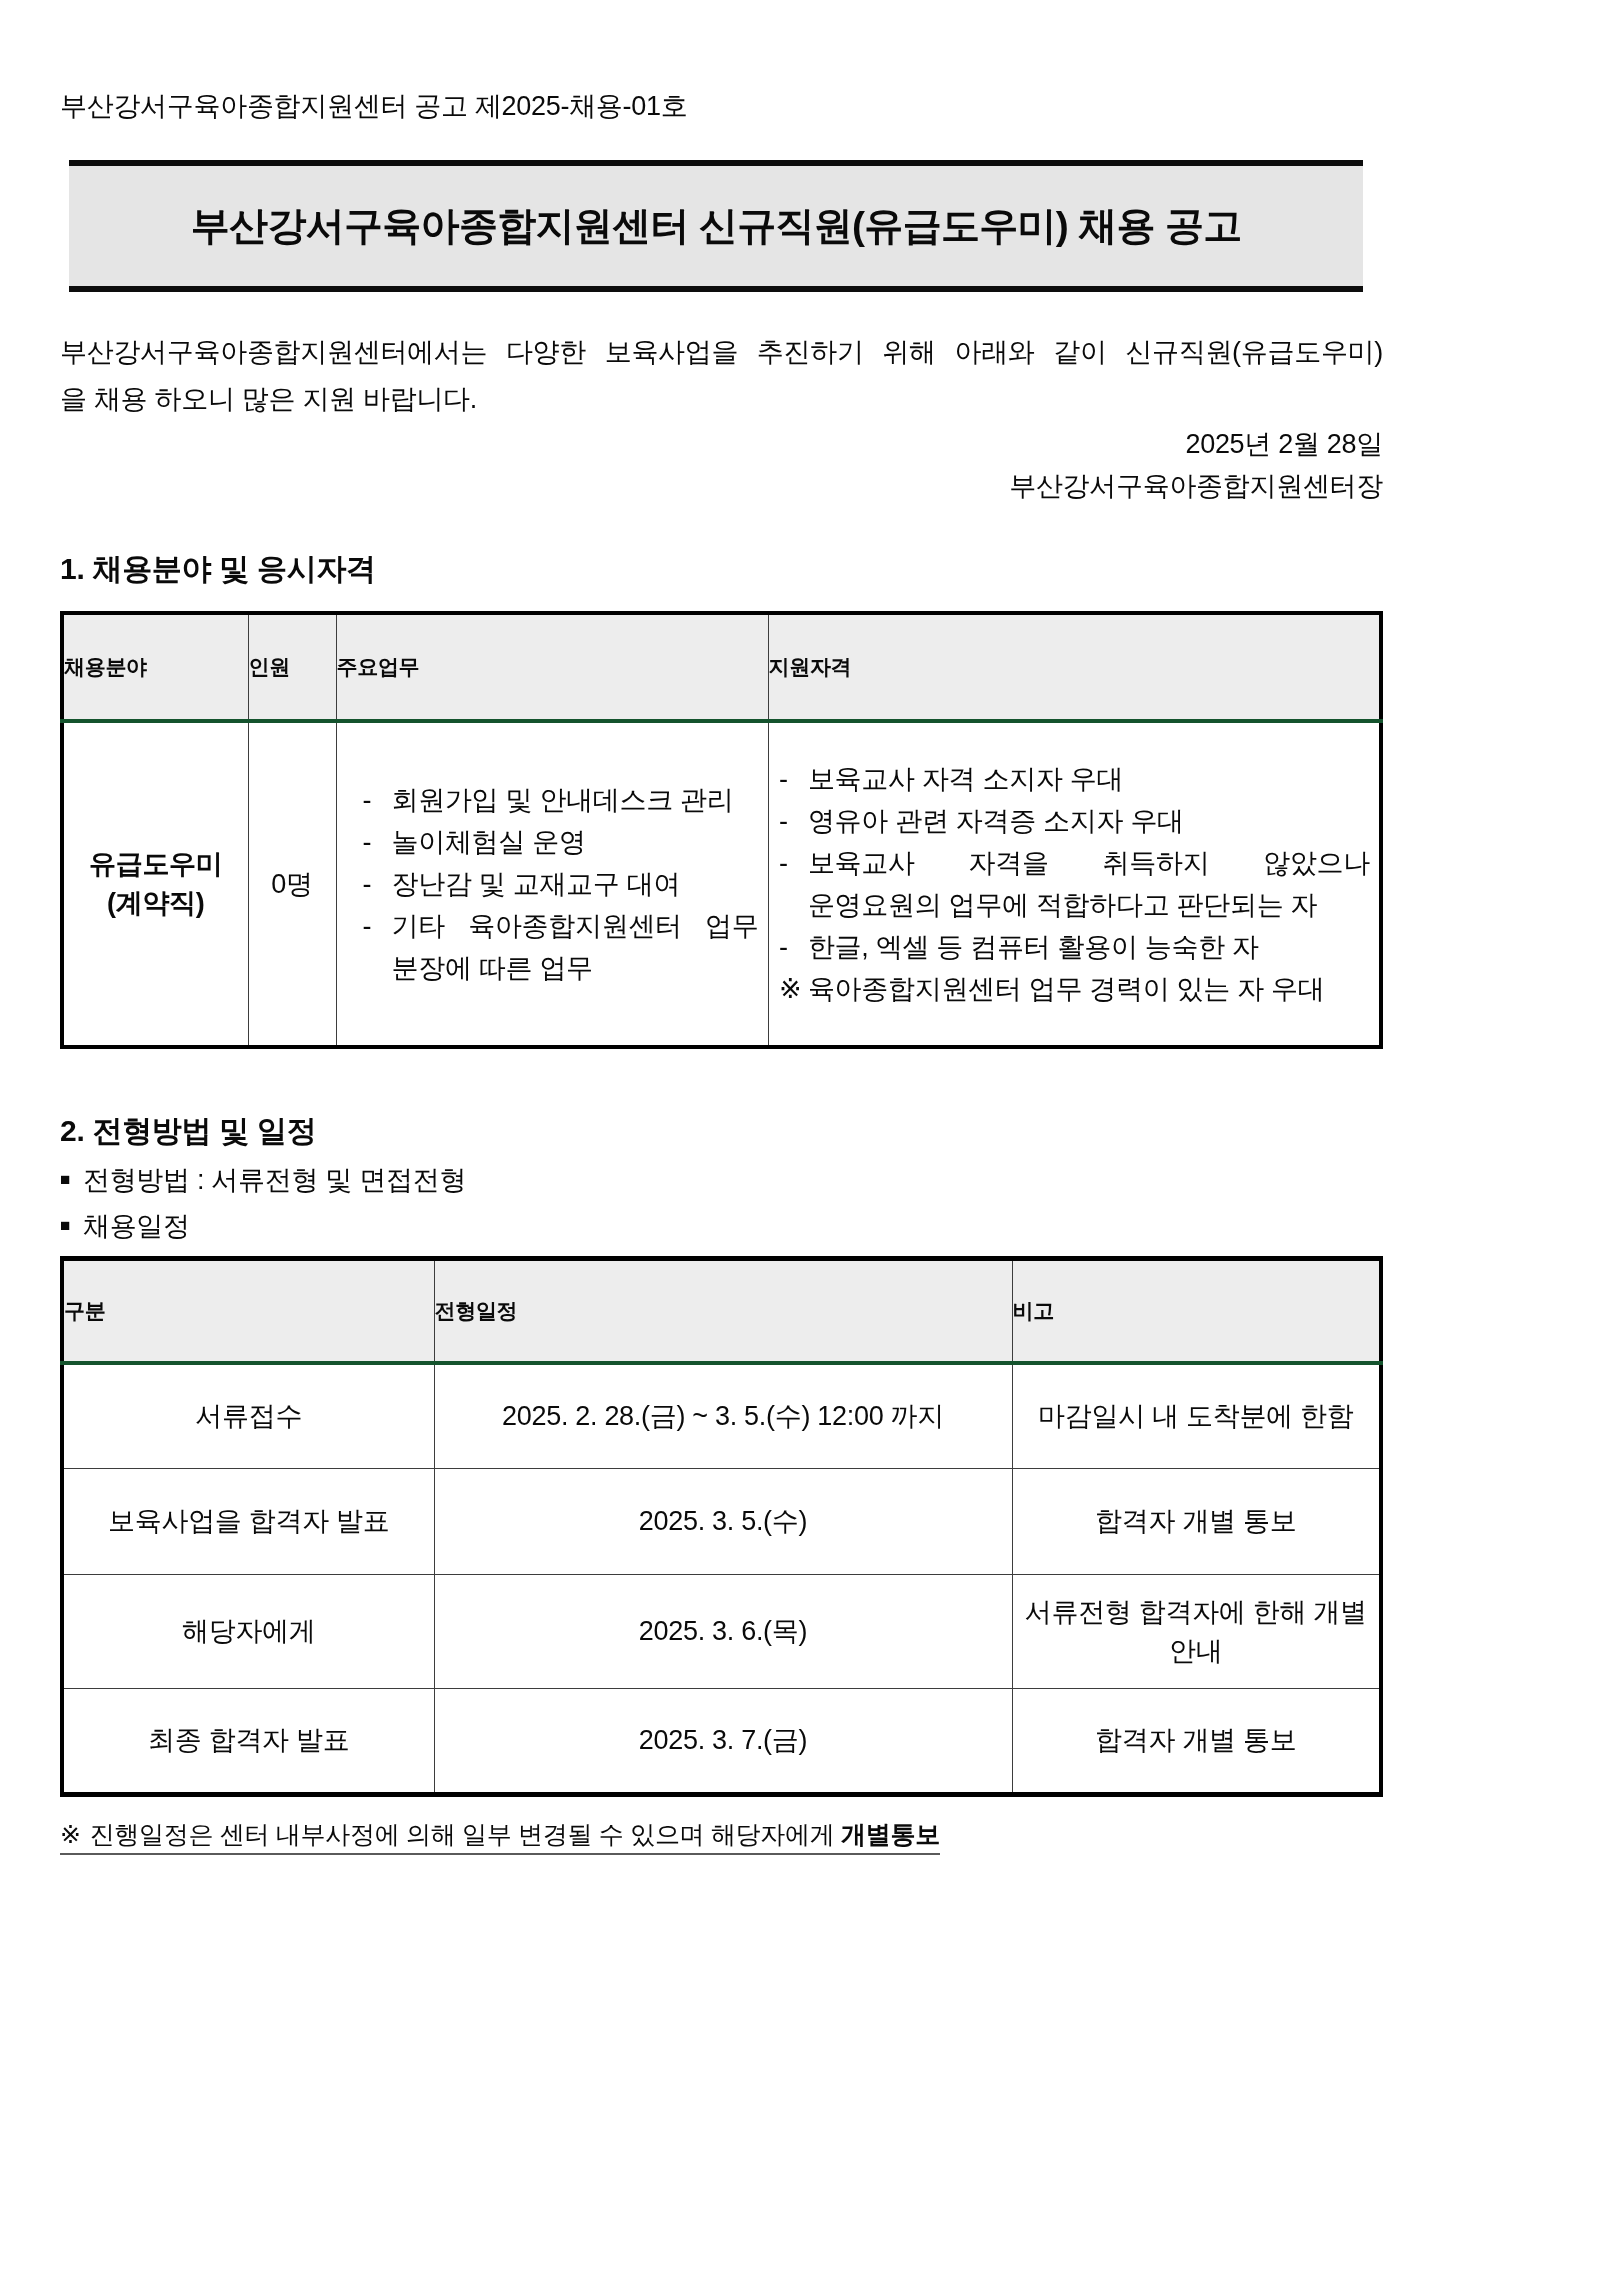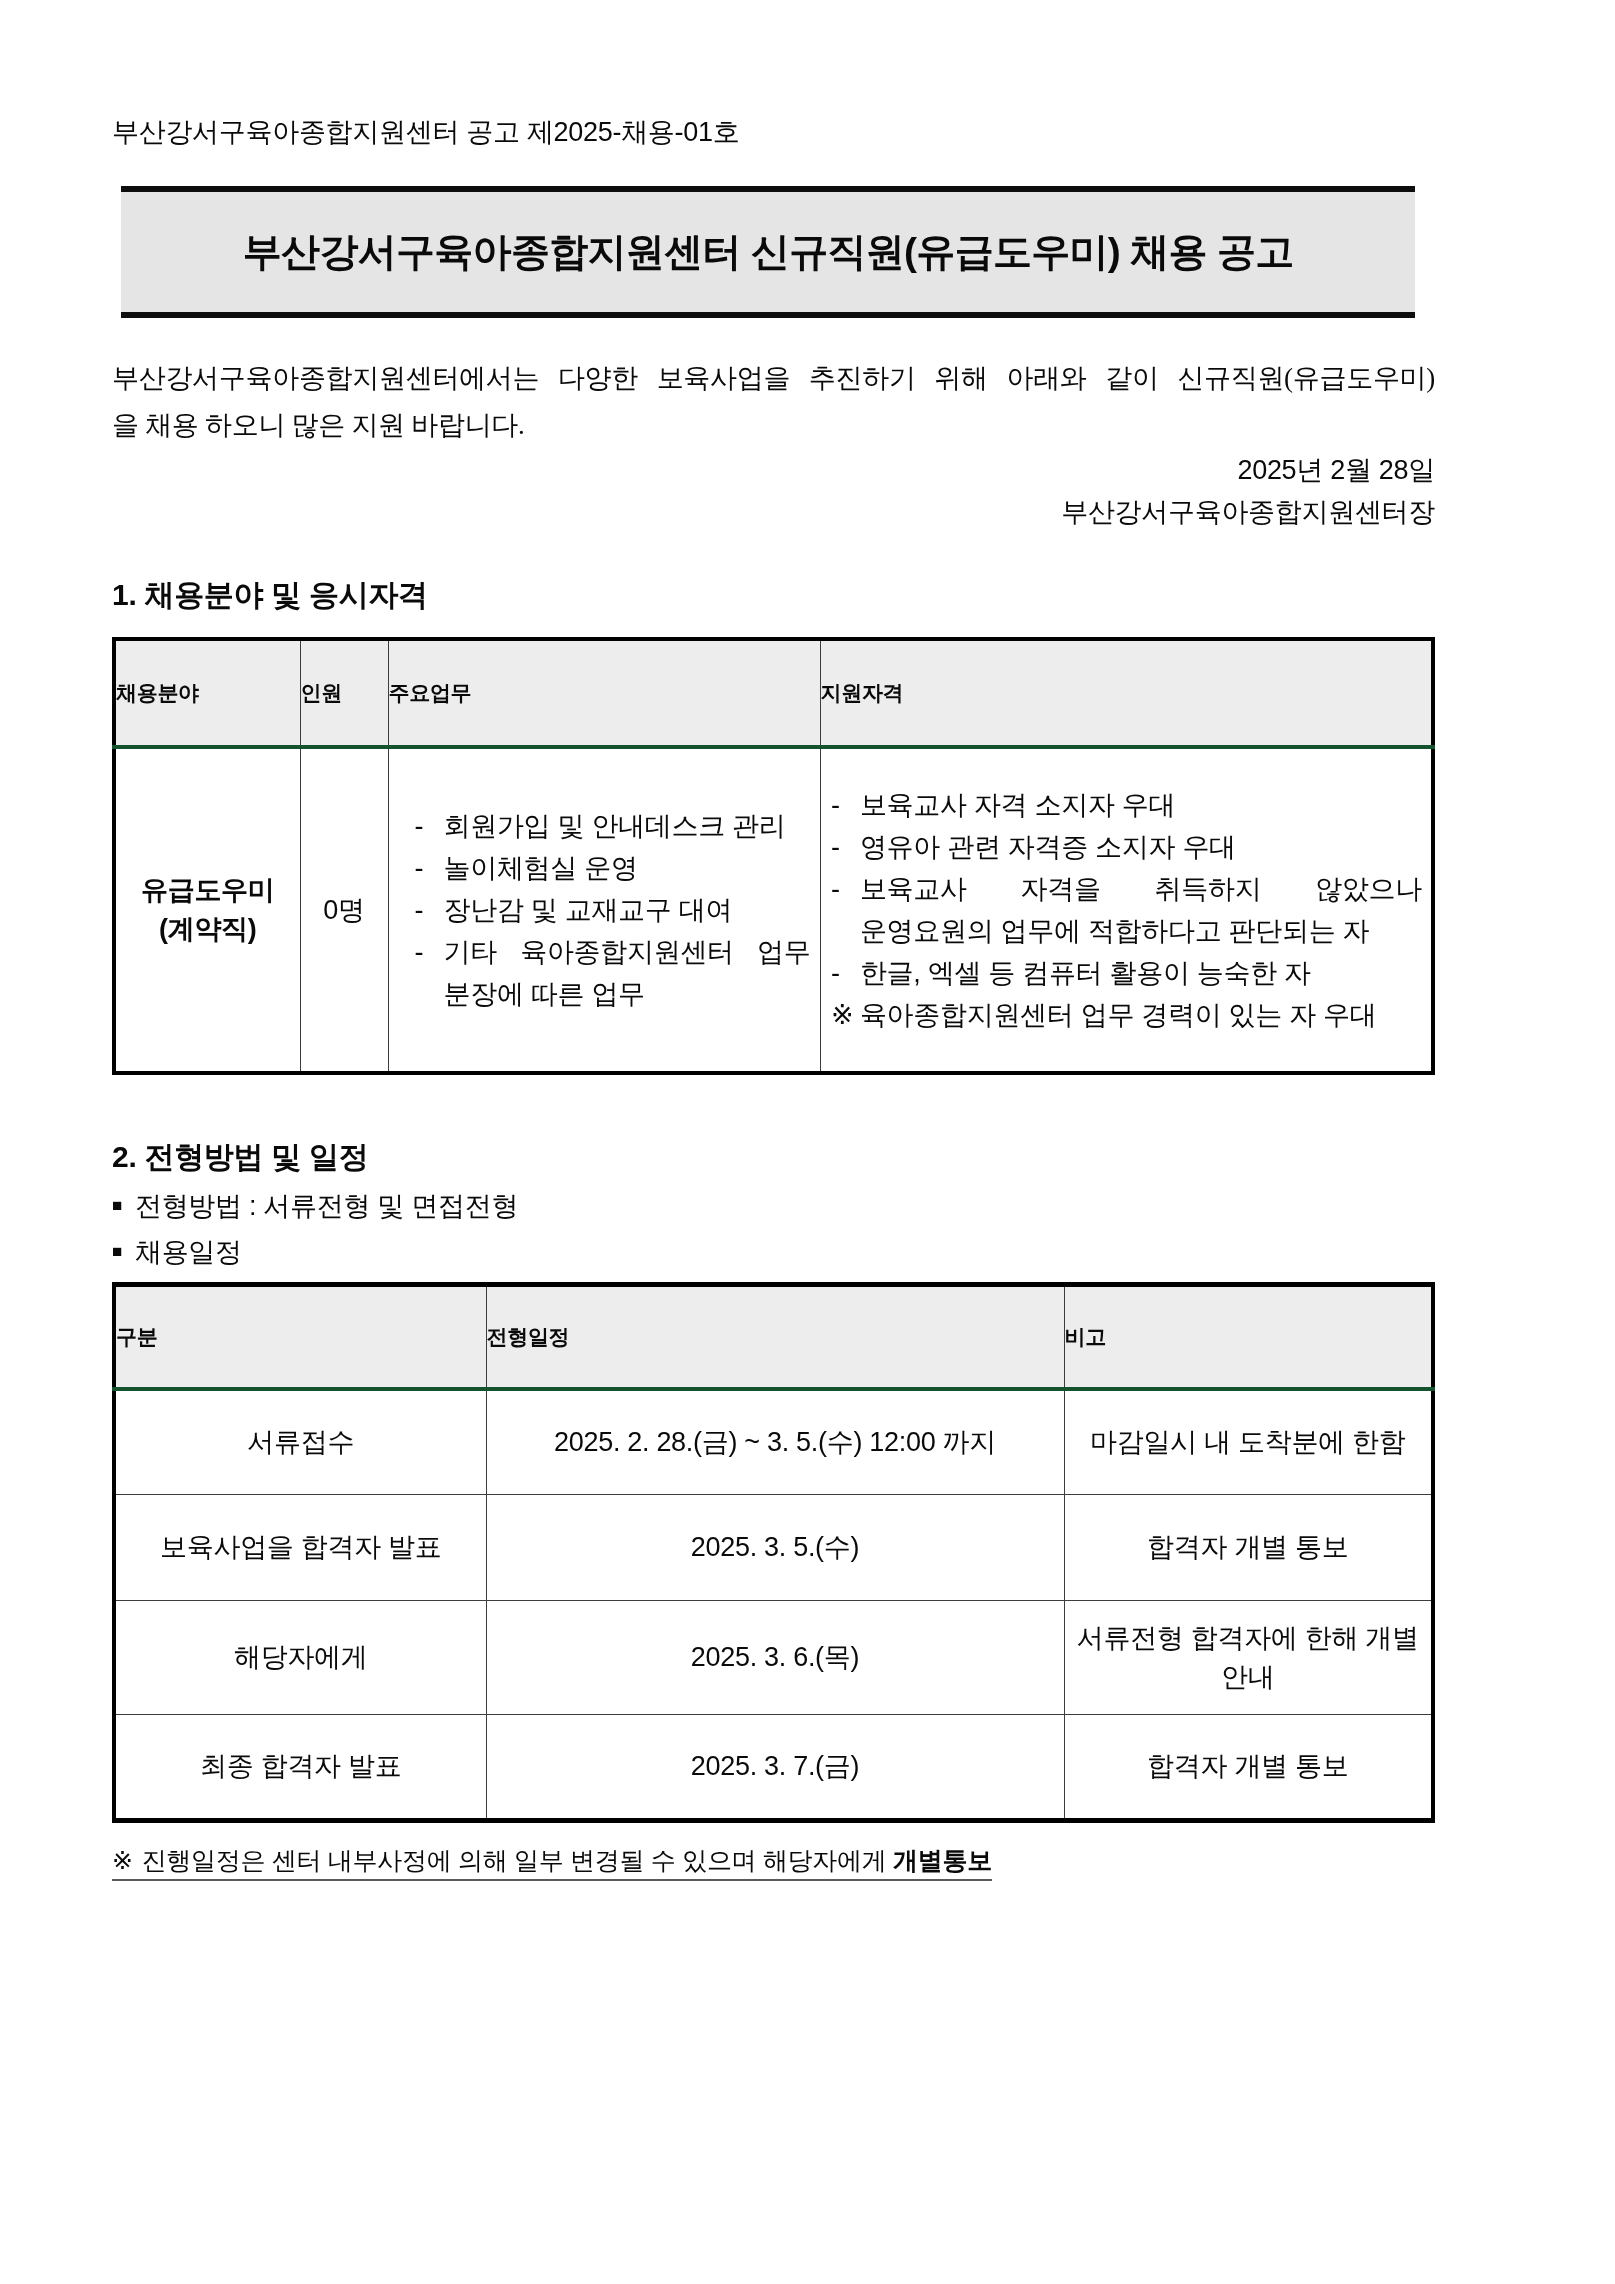--- a/index.html
+++ b/index.html
@@ -1,31 +1,31 @@
 <!DOCTYPE html>
 <html style="font-size:10.4px"><head>
 <meta charset="utf-8">
 <style>
   * { margin:0; padding:0; box-sizing:border-box; }
   html,body { background:#ffffff; }
   body { font-family:"Liberation Sans","DejaVu Sans",sans-serif; color:#0a0a0a; }
   .page { position:relative; width:1616px; height:2284px; background:#ffffff; overflow:hidden; }
-  .content { margin-left:112px; width:1323px; padding-top:116px; }
+  .content { margin-left:60px; width:1323px; padding-top:90px; }
 
   .notice { font-size:27px; line-height:33px; letter-spacing:-0.3px; }
 
   .title-bar {
     margin-top:37px; margin-left:9px; margin-right:19.6px;
     background:#e5e5e5;
     border-top:6.5px solid #0d0d0d; border-bottom:6.5px solid #0d0d0d;
     padding:33px 6.5px; text-align:center;
   }
   .title-bar .title-text { font-size:39px; font-weight:bold; letter-spacing:-0.7px; white-space:nowrap; }
 
-  .intro-line { font-size:27px; line-height:47px; letter-spacing:-0.3px; word-break:keep-all;font-family:Liberation Serif, serif; }
+  .intro-line { font-size:27px; line-height:47px; letter-spacing:-0.3px; word-break:keep-all; }
   .intro-line.justify { text-align:justify; text-align-last:justify; }
   .intro-first { margin-top:37px; }
 
   .sign { text-align:right; font-size:27px; line-height:42px; letter-spacing:-0.3px; }
 
   .section-heading { font-size:30px; font-weight:bold; line-height:37px; letter-spacing:-0.3px; }
   .section1-heading { margin-top:43px; }
   .section2-heading { margin-top:63px; }
 
   table { width:100%; border-collapse:collapse; table-layout:fixed; }

